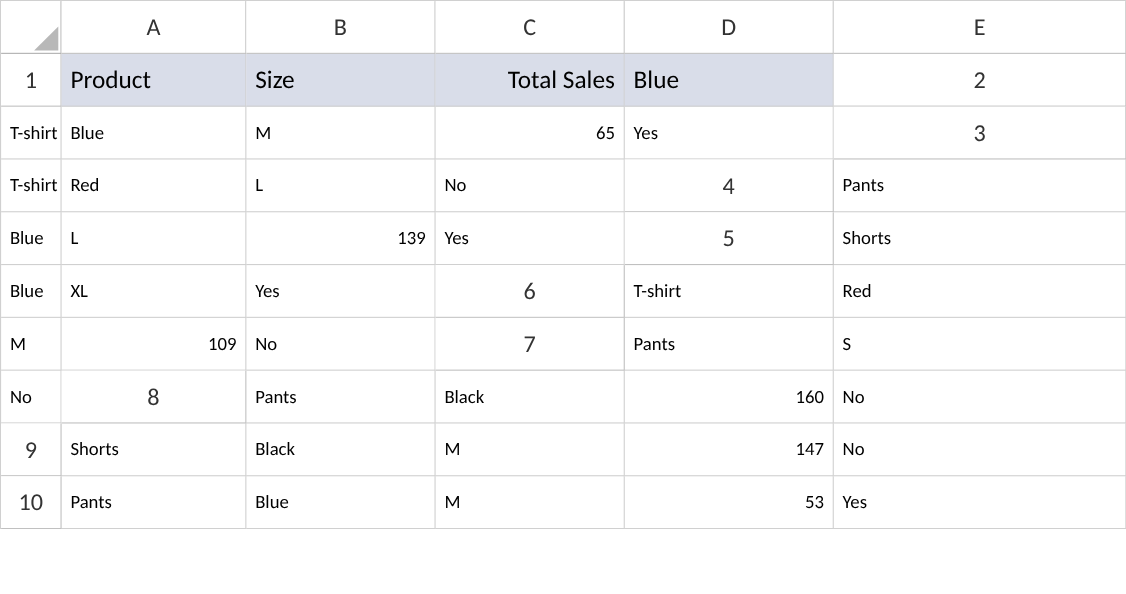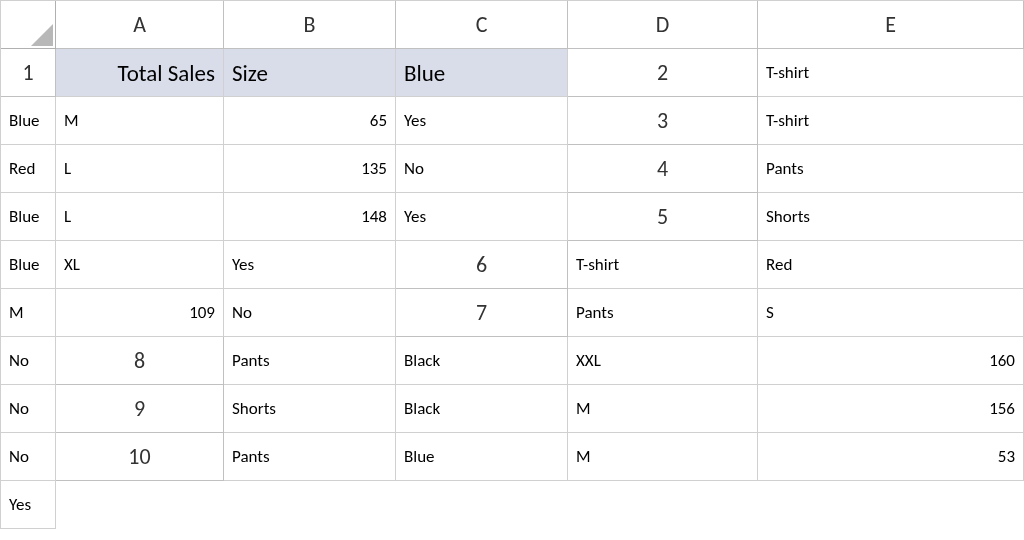--- a/index.html
+++ b/index.html
@@ -87,43 +87,43 @@
 
   <div class="cell corner"></div>
 
   <div class="cell col-header">A</div>
   <div class="cell col-header">B</div>
   <div class="cell col-header">C</div>
   <div class="cell col-header">D</div>
   <div class="cell col-header">E</div>
 
   <div class="cell row-header">1</div>
+  <div class="cell header-row-cell text-left">Product</div>
+  <div class="cell header-row-cell text-left">Size</div>
   <div class="cell header-row-cell text-right">Total Sales</div>
-  <div class="cell header-row-cell text-left">Size</div>
   <div class="cell header-row-cell text-left">Blue</div>
 
   <div class="cell row-header">2</div>
   <div class="cell data-cell text-left">T-shirt</div>
   <div class="cell data-cell text-left">Blue</div>
   <div class="cell data-cell text-left">M</div>
   <div class="cell data-cell text-right">65</div>
   <div class="cell data-cell text-left">Yes</div>
 
   <div class="cell row-header">3</div>
   <div class="cell data-cell text-left">T-shirt</div>
   <div class="cell data-cell text-left">Red</div>
   <div class="cell data-cell text-left">L</div>
-  <div class="cell data-cell text-right">135</div>
   <div class="cell data-cell text-left">No</div>
 
   <div class="cell row-header">4</div>
   <div class="cell data-cell text-left">Pants</div>
   <div class="cell data-cell text-left">Blue</div>
   <div class="cell data-cell text-left">L</div>
-  <div class="cell data-cell text-right">148</div>
+  <div class="cell data-cell text-right">139</div>
   <div class="cell data-cell text-left">Yes</div>
 
   <div class="cell row-header">5</div>
   <div class="cell data-cell text-left">Shorts</div>
   <div class="cell data-cell text-left">Blue</div>
   <div class="cell data-cell text-left">XL</div>
   <div class="cell data-cell text-left">Yes</div>
 
   <div class="cell row-header">6</div>
   <div class="cell data-cell text-left">T-shirt</div>
@@ -133,29 +133,28 @@
   <div class="cell data-cell text-left">No</div>
 
   <div class="cell row-header">7</div>
   <div class="cell data-cell text-left">Pants</div>
   <div class="cell data-cell text-left">S</div>
   <div class="cell data-cell text-left">No</div>
 
   <div class="cell row-header">8</div>
   <div class="cell data-cell text-left">Pants</div>
   <div class="cell data-cell text-left">Black</div>
-  <div class="cell data-cell text-left">XXL</div>
   <div class="cell data-cell text-right">160</div>
   <div class="cell data-cell text-left">No</div>
 
   <div class="cell row-header">9</div>
   <div class="cell data-cell text-left">Shorts</div>
   <div class="cell data-cell text-left">Black</div>
   <div class="cell data-cell text-left">M</div>
-  <div class="cell data-cell text-right">156</div>
+  <div class="cell data-cell text-right">147</div>
   <div class="cell data-cell text-left">No</div>
 
   <div class="cell row-header">10</div>
   <div class="cell data-cell text-left">Pants</div>
   <div class="cell data-cell text-left">Blue</div>
   <div class="cell data-cell text-left">M</div>
   <div class="cell data-cell text-right">53</div>
   <div class="cell data-cell text-left">Yes</div>
 
 </div>

